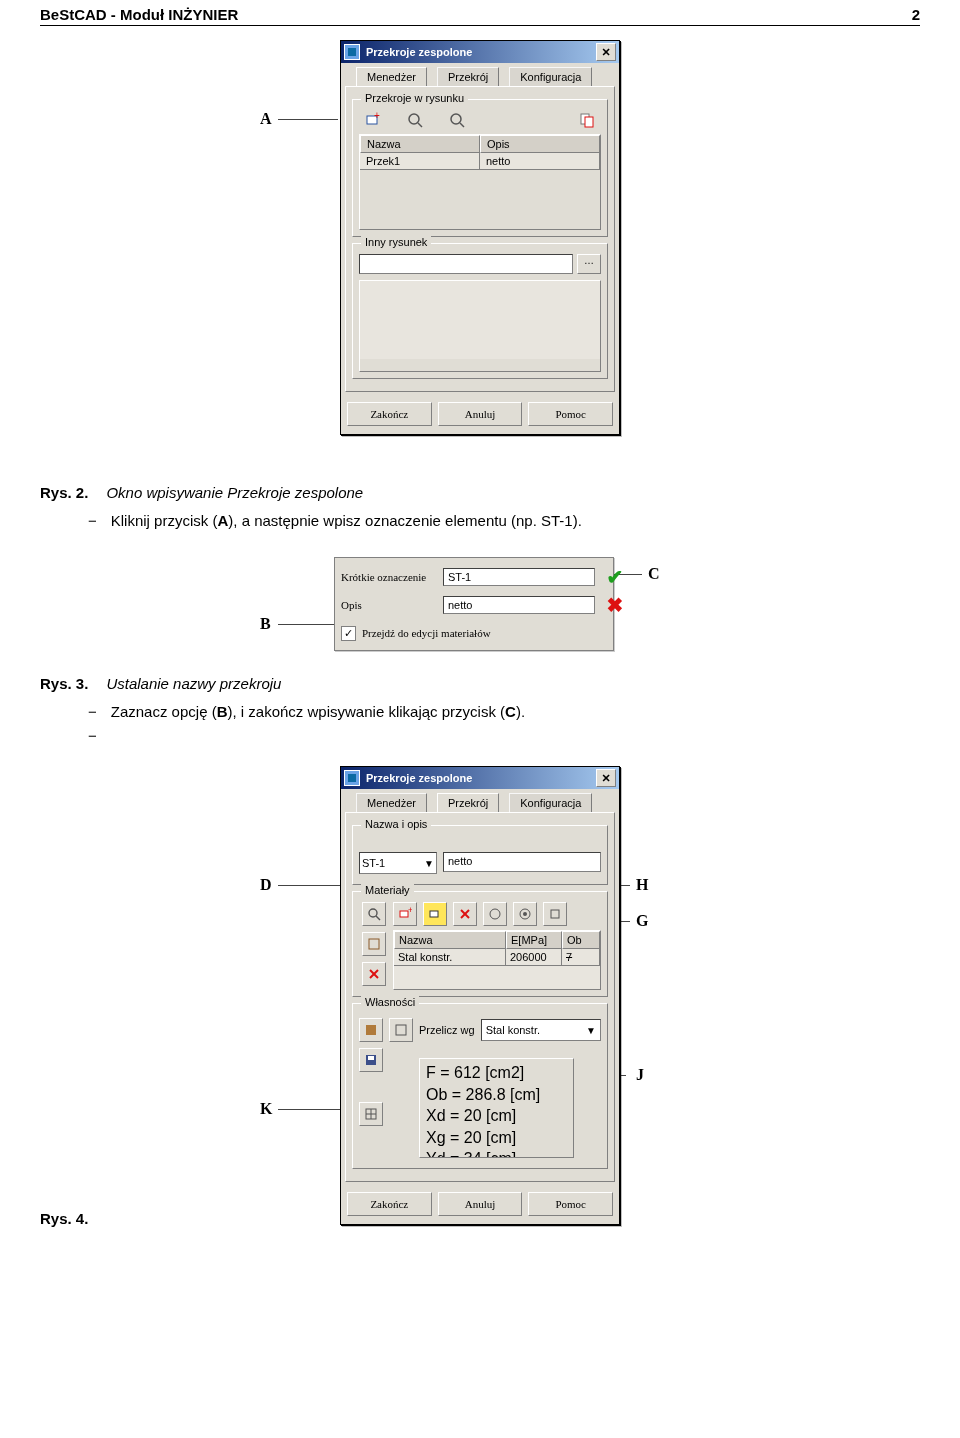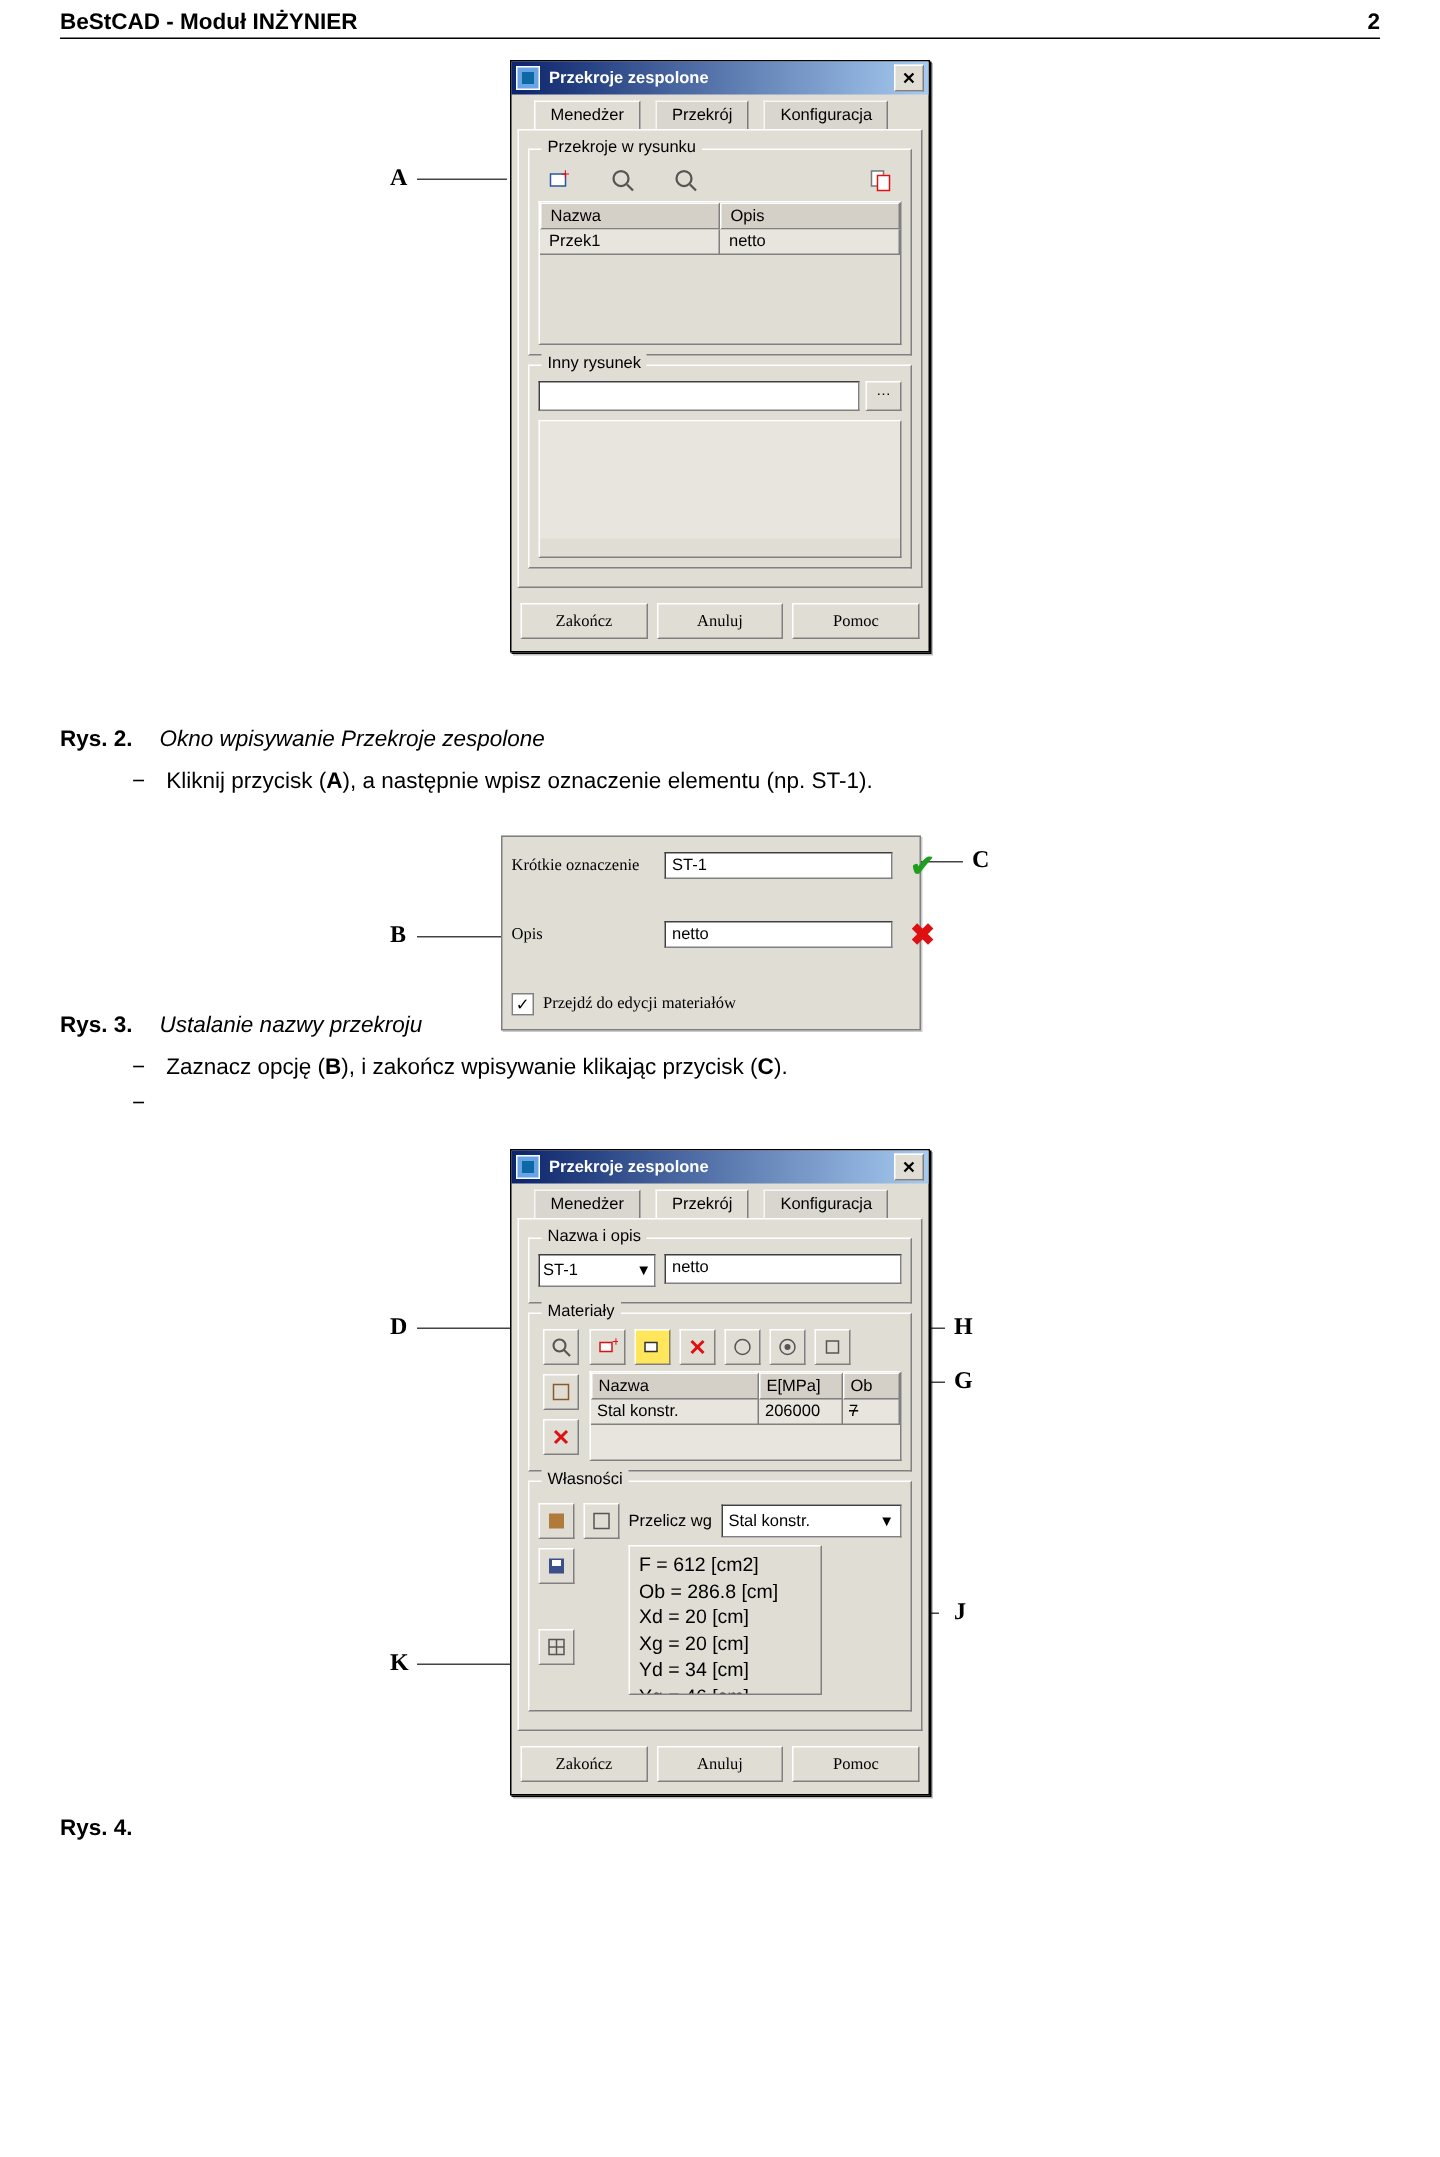--- a/index.html
+++ b/index.html
@@ -170,21 +170,21 @@
     font:11px Tahoma;
   }
 
   
   .panel3{
     width:280px;background:var(--win-bg);
     border:1px solid var(--win-border-dark);
     box-shadow:1px 1px 0 rgba(0,0,0,.2);
     font:11px Tahoma;padding:6px 6px 4px 6px;
     display:grid;grid-template-columns:96px 1fr 28px;
-    grid-auto-rows:26px;align-items:center;gap:20px 6px;
+    grid-auto-rows:26px;align-items:center;gap:2px 6px;
     box-sizing:border-box;
   }
   .panel3 .lbl{font-size:11px;}
   .panel3 .txt{
     height:18px;background:var(--field-bg);
     border:1px solid var(--win-border-dark);
     border-top-color:var(--win-border-darker);
     border-left-color:var(--win-border-darker);
     padding:1px 4px;box-sizing:border-box;font-size:11px;
   }
@@ -256,26 +256,26 @@
     display:flex;align-items:center;justify-content:center;font-size:12px;
   }
   .prop-row .combo{
     flex:1;height:20px;display:flex;align-items:center;
     border:1px solid var(--win-border-dark);background:#fff;padding:0 4px;
     border-top-color:var(--win-border-darker);border-left-color:var(--win-border-darker);
   }
   .prop-row .combo .caret{margin-left:auto;font-size:10px;}
 
   .results{
-    margin:4px 0 4px 30px;
+    margin:16px 0 4px 30px;
     border:1px solid var(--win-border-light);
     border-right-color:var(--win-border-dark);
     border-bottom-color:var(--win-border-dark);
     background:var(--win-bg);
-    padding:3px 6px;font-size:13px;line-height:1.35;
+    padding:3px 6px;font-size:16px;line-height:1.35;
     height:92px;overflow:hidden;
   }
 
   
   svg{display:block;}
 </style>
 </head>
 <body>
 
 <div class="doc-header">
@@ -470,21 +470,21 @@
       </div>
 
       <div class="tabstrip">
         <div class="tab inactive">Menedżer</div>
         <div class="tab active">Przekrój</div>
         <div class="tab inactive">Konfiguracja</div>
       </div>
 
       <div class="tab-panel">
 
-        <div class="groupbox" style="padding-top:8px;">
+        <div class="groupbox" style="padding-top:24px;">
           <span class="gb-title">Nazwa i opis</span>
           <div class="nameopis">
             <div class="combo">
               <span>ST-1</span>
               <span class="caret">▼</span>
             </div>
             <div class="desc">netto</div>
           </div>
         </div>
 

